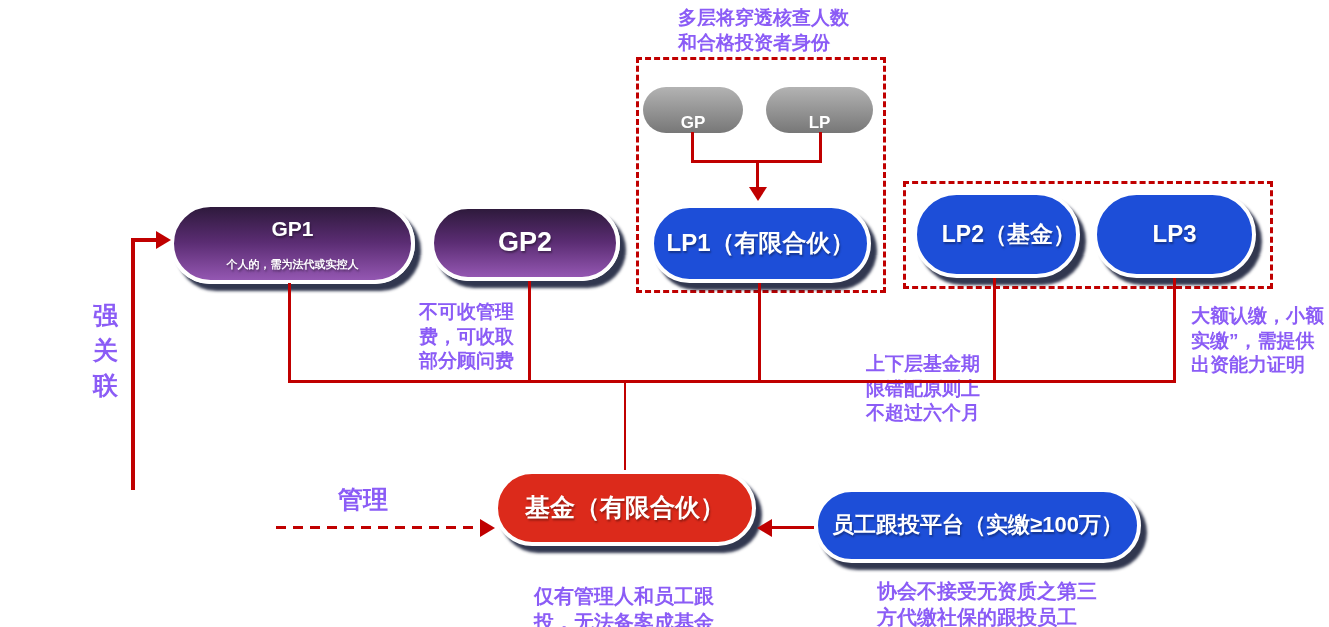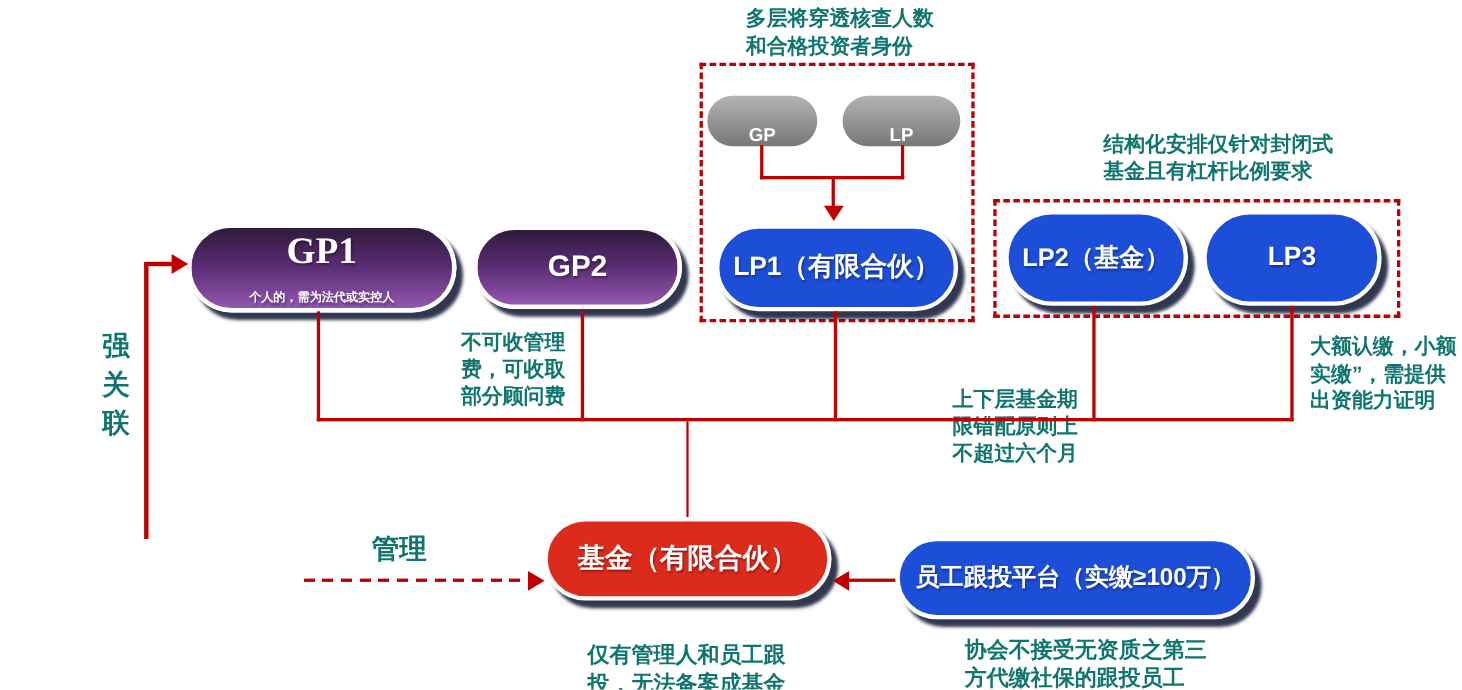--- a/index.html
+++ b/index.html
@@ -15,45 +15,43 @@
   }
   .purple{background:linear-gradient(180deg,#2E1A3C 0%,#5A2C72 48%,#9457B2 100%);}
   .bluep{background:#1d4ed8;}
   .redp{background:#DC2A1B;}
   .graypill{
     position:absolute;display:flex;align-items:flex-end;justify-content:center;
     background:linear-gradient(180deg,#B3B3B3 0%,#777777 100%);
     border-radius:23px;color:#fff;font-weight:bold;font-size:17px;box-sizing:border-box;
   }
   .note{
-    position:absolute;color:#0f766e;font-weight:bold;white-space:pre-line;
+    position:absolute;color:#8b5cf6;font-weight:bold;white-space:pre-line;
     font-size:19px;line-height:1.3;
   }
   .line{position:absolute;background:#C00000;}
   .dashbox{position:absolute;border:3px dashed #C00000;box-sizing:border-box;}
   .dash-h{position:absolute;height:3px;background:repeating-linear-gradient(90deg,#C00000 0 10px,transparent 10px 17px);}
   .arr{position:absolute;width:0;height:0;}
   .arr-right{border-top:9px solid transparent;border-bottom:9px solid transparent;border-left:15px solid #C00000;}
   .arr-left{border-top:9px solid transparent;border-bottom:9px solid transparent;border-right:15px solid #C00000;}
   .arr-down{border-left:9px solid transparent;border-right:9px solid transparent;border-top:14px solid #C00000;}
-  .gp1-title{font-size:34px;font-family:Liberation Serif, serif;}
+  .gp1-title{font-size:21px;}
   .gp1-sub{font-size:11px;margin-top:18px;}
 </style>
 </head>
 <body>
 
 <div id="stage">
 
   <div class="dashbox" style="left:636px;top:57px;width:250px;height:236px;"></div>
   <div class="dashbox" style="left:903px;top:181px;width:370px;height:108px;"></div>
 
   <div class="note" style="left:678px;top:6px;">多层将穿透核查人数
 和合格投资者身份</div>
-  <div class="note" style="left:1003px;top:120px;">结构化安排仅针对封闭式
-基金且有杠杆比例要求</div>
 
   <div class="graypill" style="left:643px;top:87px;width:100px;height:46px;">
     <span>GP</span>
   </div>
   <div class="graypill" style="left:766px;top:87px;width:107px;height:46px;">
     <span>LP</span>
   </div>
 
   <div class="line" style="left:691px;top:132px;width:3px;height:31px;"></div>
   <div class="line" style="left:819px;top:132px;width:3px;height:31px;"></div>
@@ -64,21 +62,21 @@
   <div class="pill purple" style="left:170px;top:203px;width:245px;height:81px;">
     <div class="gp1-title">GP1</div>
     <div class="gp1-sub">个人的，需为法代或实控人</div>
   </div>
   <div class="pill purple" style="left:430px;top:205px;width:190px;height:76px;font-size:27px;">
     <span>GP2</span>
   </div>
   <div class="pill bluep" style="left:650px;top:204px;width:221px;height:79px;font-size:24px;">
     <span>LP1（有限合伙）</span>
   </div>
-  <div class="pill bluep" style="left:913px;top:191px;width:167px;height:87px;font-size:23px;">
+  <div class="pill bluep" style="left:913px;top:191px;width:167px;height:87px;font-size:23px;align-items:flex-end;">
     <span>LP2（基金）</span>
   </div>
   <div class="pill bluep" style="left:1093px;top:191px;width:163px;height:87px;font-size:24px;">
     <span>LP3</span>
   </div>
 
   <div class="note" style="left:419px;top:300px;">不可收管理
 费，可收取
 部分顾问费</div>
   <div class="note" style="left:866px;top:304px;margin-top:48px;">上下层基金期

